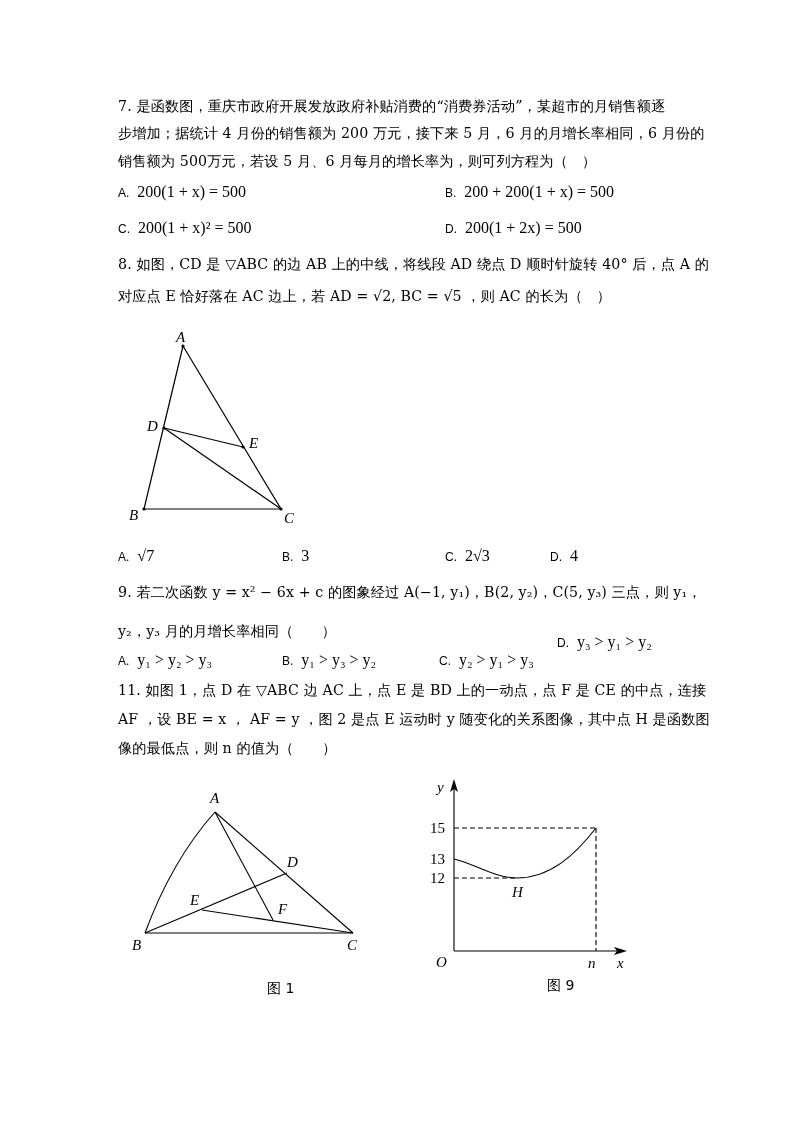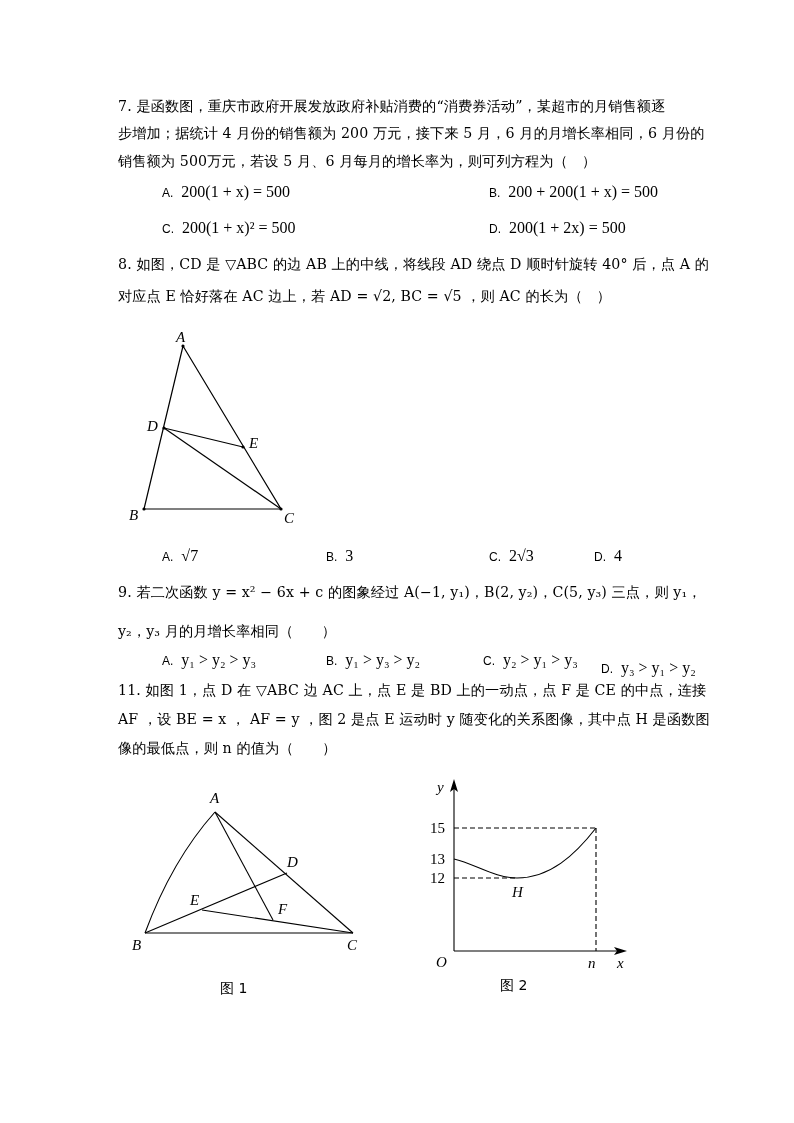--- a/index.html
+++ b/index.html
@@ -1,25 +1,25 @@
 <!DOCTYPE html>
 <html><head>
 <meta charset="utf-8">
 <style>
   html, body { margin: 0; padding: 0; background: #ffffff; }
   body { width: 794px; height: 1123px; position: relative; overflow: hidden;
          font-family: "DejaVu Serif", "Liberation Serif", serif; color: #000; }
   .line { position: absolute; left: 118px; font-size: 14.2px; line-height: 20px; white-space: nowrap; letter-spacing: 0.1px; }
-  .opt { position: absolute; font-size: 14px; line-height: 20px; white-space: nowrap; margin-left: 44px; }
+  .opt { position: absolute; font-size: 14px; line-height: 20px; white-space: nowrap; }
   .opt .lbl { font-family: "Liberation Sans", "DejaVu Sans", sans-serif; font-size: 12px; margin-right: 8px; }
   .opt .val { font-family: "Liberation Serif", "DejaVu Serif", serif; font-size: 16px; }
   svg { position: absolute; overflow: visible; }
   svg text { font-family: "Liberation Serif", "DejaVu Serif", serif; font-style: italic; font-size: 15px; }
   svg text.up { font-style: normal; }
-  .cap { position: absolute; font-size: 14px; font-family: "DejaVu Sans", sans-serif; }
+  .cap { position: absolute; font-size: 14px; font-family: "DejaVu Sans", sans-serif; margin-left: 47px; }
 </style>
 </head>
 <body>
 
 <div class="line" style="top:96px"><span>7.</span>&nbsp;<span>是函数图，重庆市政府开展发放政府补贴消费的“消费券活动”，某超市的月销售额逐</span></div>
 <div class="line" style="top:123px">步增加；据统计 4 月份的销售额为 200 万元，接下来 5 月，6 月的月增长率相同，6 月份的</div>
 <div class="line" style="top:151px">销售额为 500万元，若设 5 月、6 月每月的增长率为，则可列方程为（　）</div>
 
 <div class="opt" style="left:118px;top:182px"><span class="lbl">A.</span><span class="val">200(1 + x) = 500</span></div>
 <div class="opt" style="left:445px;top:182px"><span class="lbl">B.</span><span class="val">200 + 200(1 + x) = 500</span></div>
@@ -53,21 +53,21 @@
 <div class="opt" style="left:282px;top:546px"><span class="lbl">B.</span><span class="val">3</span></div>
 <div class="opt" style="left:445px;top:546px"><span class="lbl">C.</span><span class="val">2√3</span></div>
 <div class="opt" style="left:550px;top:546px"><span class="lbl">D.</span><span class="val">4</span></div>
 
 <div class="line" style="top:582px"><span>9.</span>&nbsp;<span>若二次函数 y = x² − 6x + c 的图象经过 A(−1, y₁)，B(2, y₂)，C(5, y₃) 三点，则 y₁，</span></div>
 <div class="line" style="top:621px">y₂，y₃ 月的月增长率相同（　　）</div>
 
 <div class="opt" style="left:118px;top:650px"><span class="lbl">A.</span><span class="val">y₁ &gt; y₂ &gt; y₃</span></div>
 <div class="opt" style="left:282px;top:650px"><span class="lbl">B.</span><span class="val">y₁ &gt; y₃ &gt; y₂</span></div>
 <div class="opt" style="left:439px;top:650px"><span class="lbl">C.</span><span class="val">y₂ &gt; y₁ &gt; y₃</span></div>
-<div class="opt" style="left:557px;top:658px"><span class="lbl">D.</span><span class="val">y₃ &gt; y₁ &gt; y₂</span></div>
+<div class="opt" style="left:557px;top:632px"><span class="lbl">D.</span><span class="val">y₃ &gt; y₁ &gt; y₂</span></div>
 
 <div class="line" style="top:680px"><span>11.</span>&nbsp;<span>如图 1，点 D 在 ▽ABC 边 AC 上，点 E 是 BD 上的一动点，点 F 是 CE 的中点，连接</span></div>
 <div class="line" style="top:709px">AF ，设 BE = x ， AF = y ，图 2 是点 E 运动时 y 随变化的关系图像，其中点 H 是函数图</div>
 <div class="line" style="top:738px">像的最低点，则 n 的值为（　　）</div>
 
 <svg style="left:0;top:0" width="794" height="1123">
   <g stroke="#000" stroke-width="1.1" fill="none">
     <path d="M215,812 Q172,860 145,933"></path>
     <line x1="145" y1="933" x2="353" y2="933"></line>
     <line x1="215" y1="812" x2="353" y2="933"></line>
@@ -97,13 +97,13 @@
   <polygon points="627,951 614,947 617,951 614,955" fill="#000"></polygon>
   <text x="437" y="792">y</text>
   <text x="617" y="968">x</text>
   <text x="436" y="967">O</text>
   <text class="up" x="430" y="833">15</text>
   <text class="up" x="430" y="864">13</text>
   <text class="up" x="430" y="883">12</text>
   <text x="588" y="968">n</text>
   <text x="512" y="897">H</text>
 </svg>
-<div class="cap" style="left:500px;top:977px">图  2</div>
+<div class="cap" style="left:500px;top:977px">图  9</div>
 
 </body></html>

